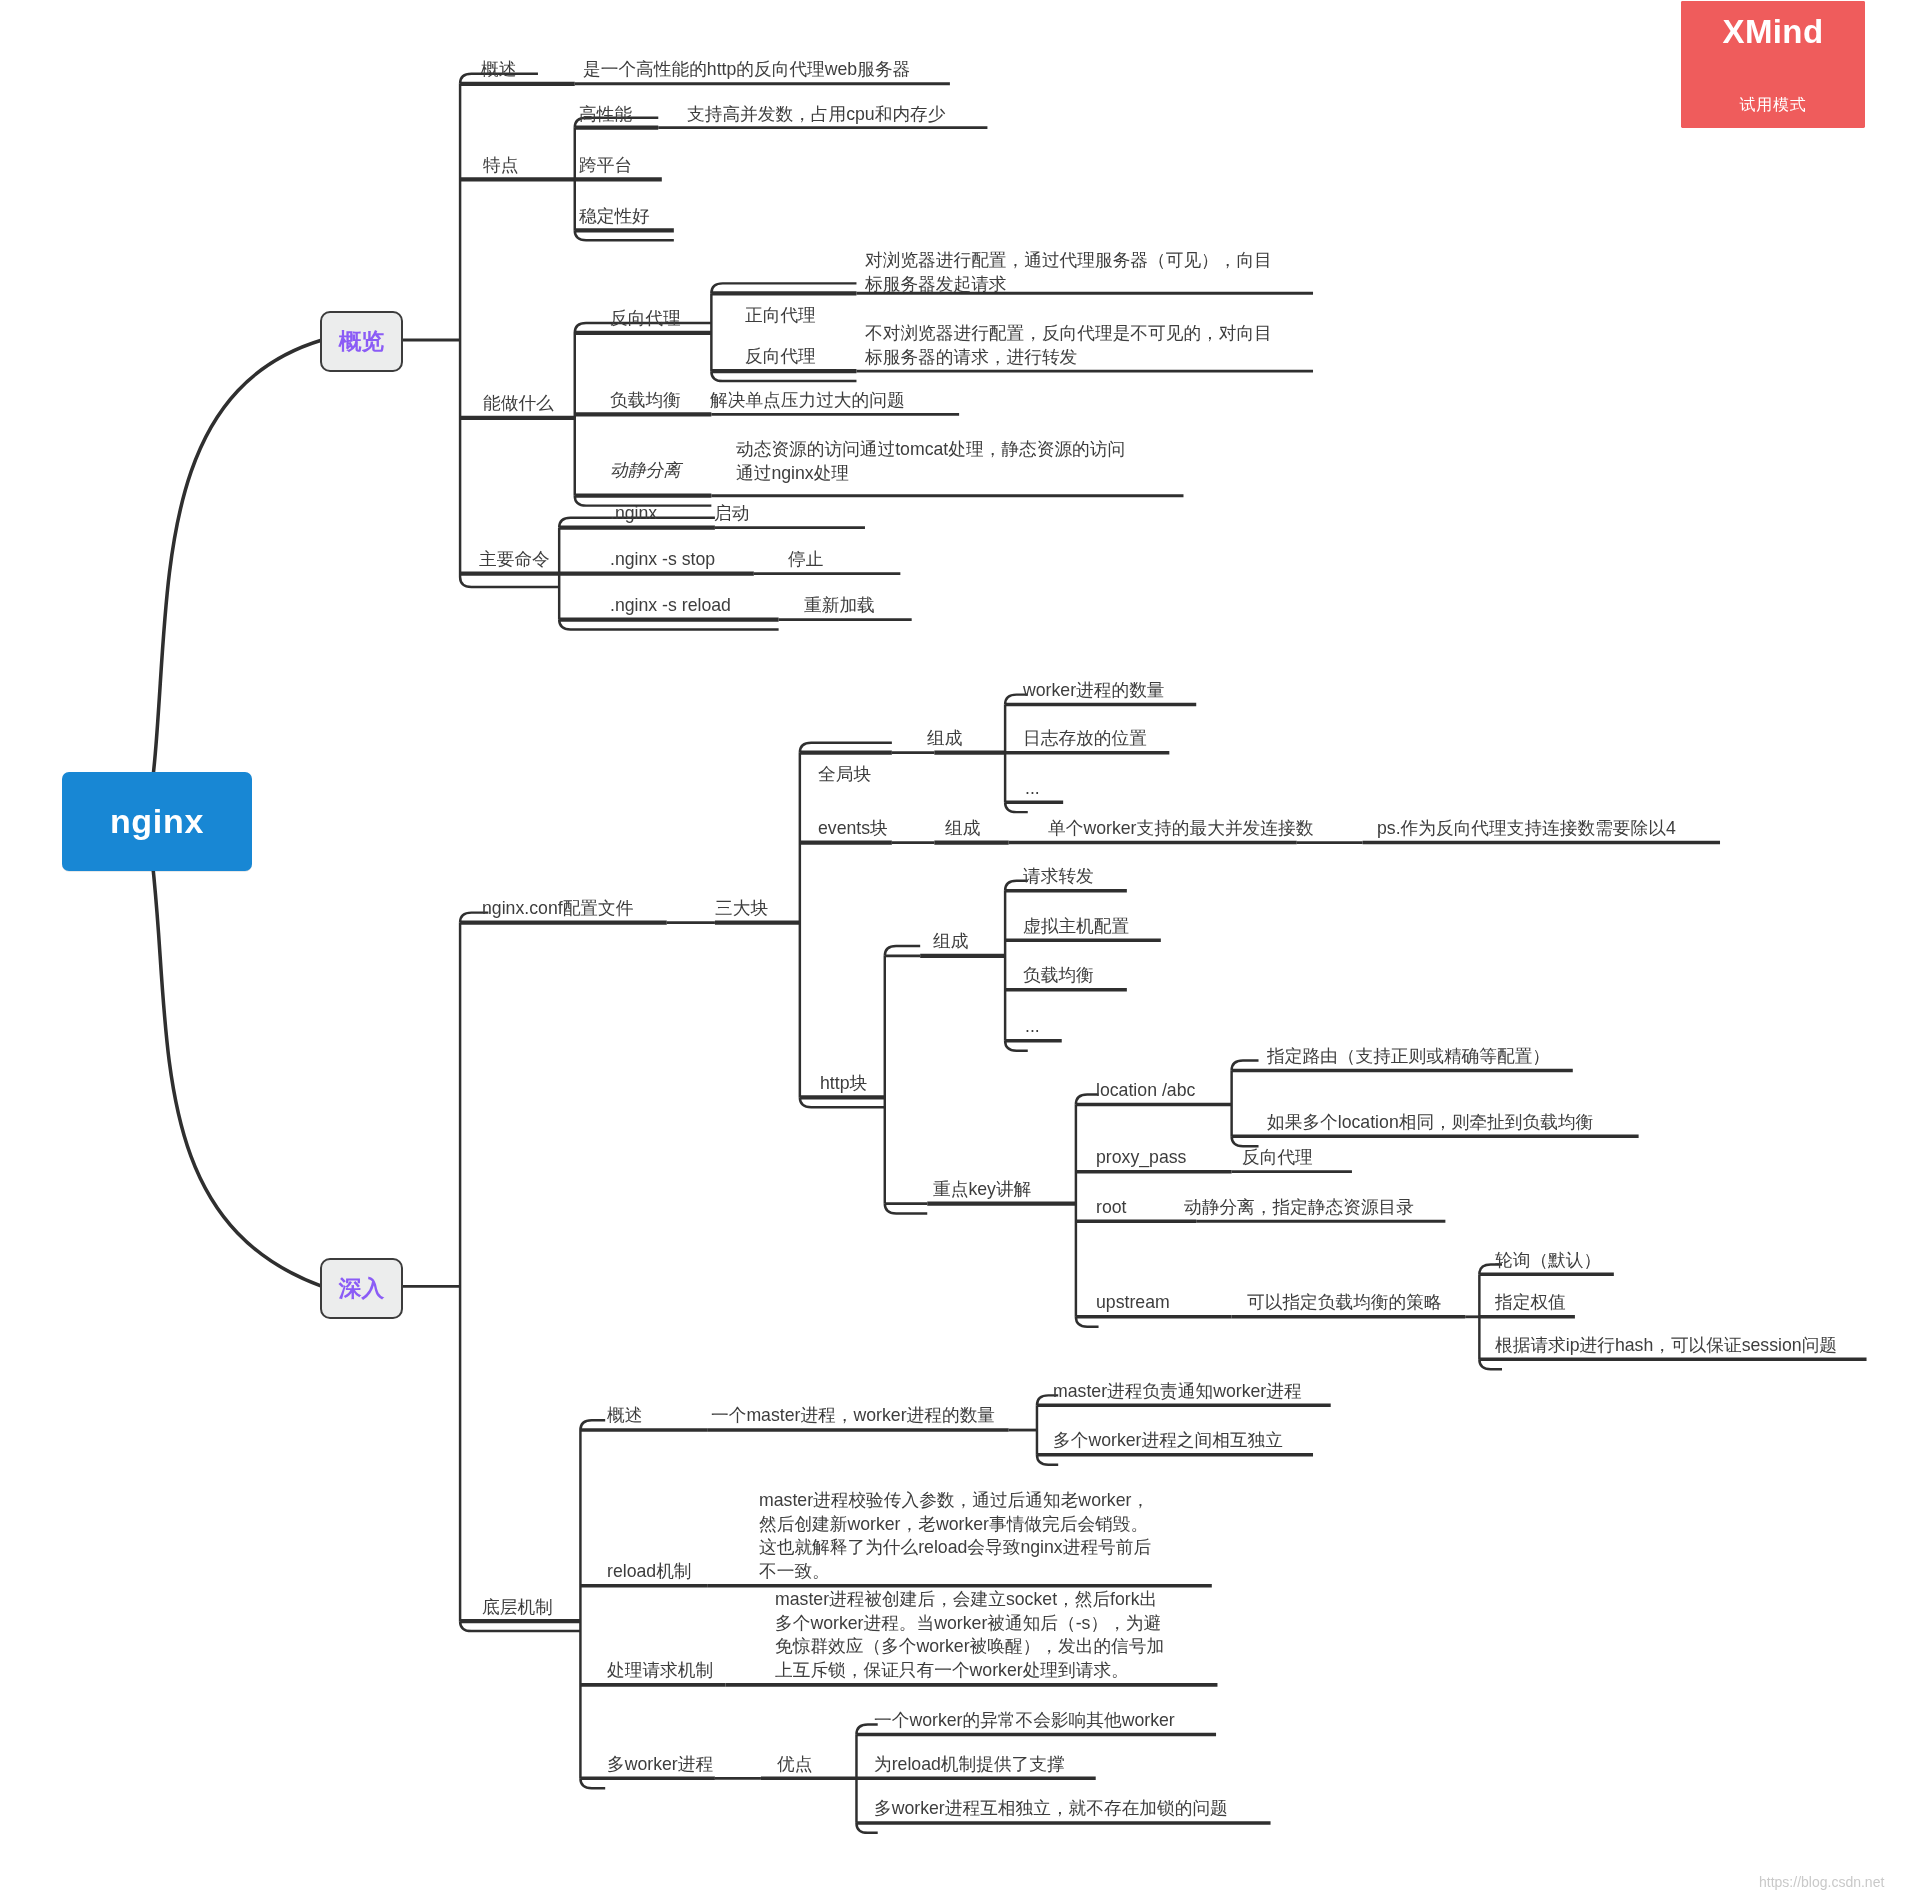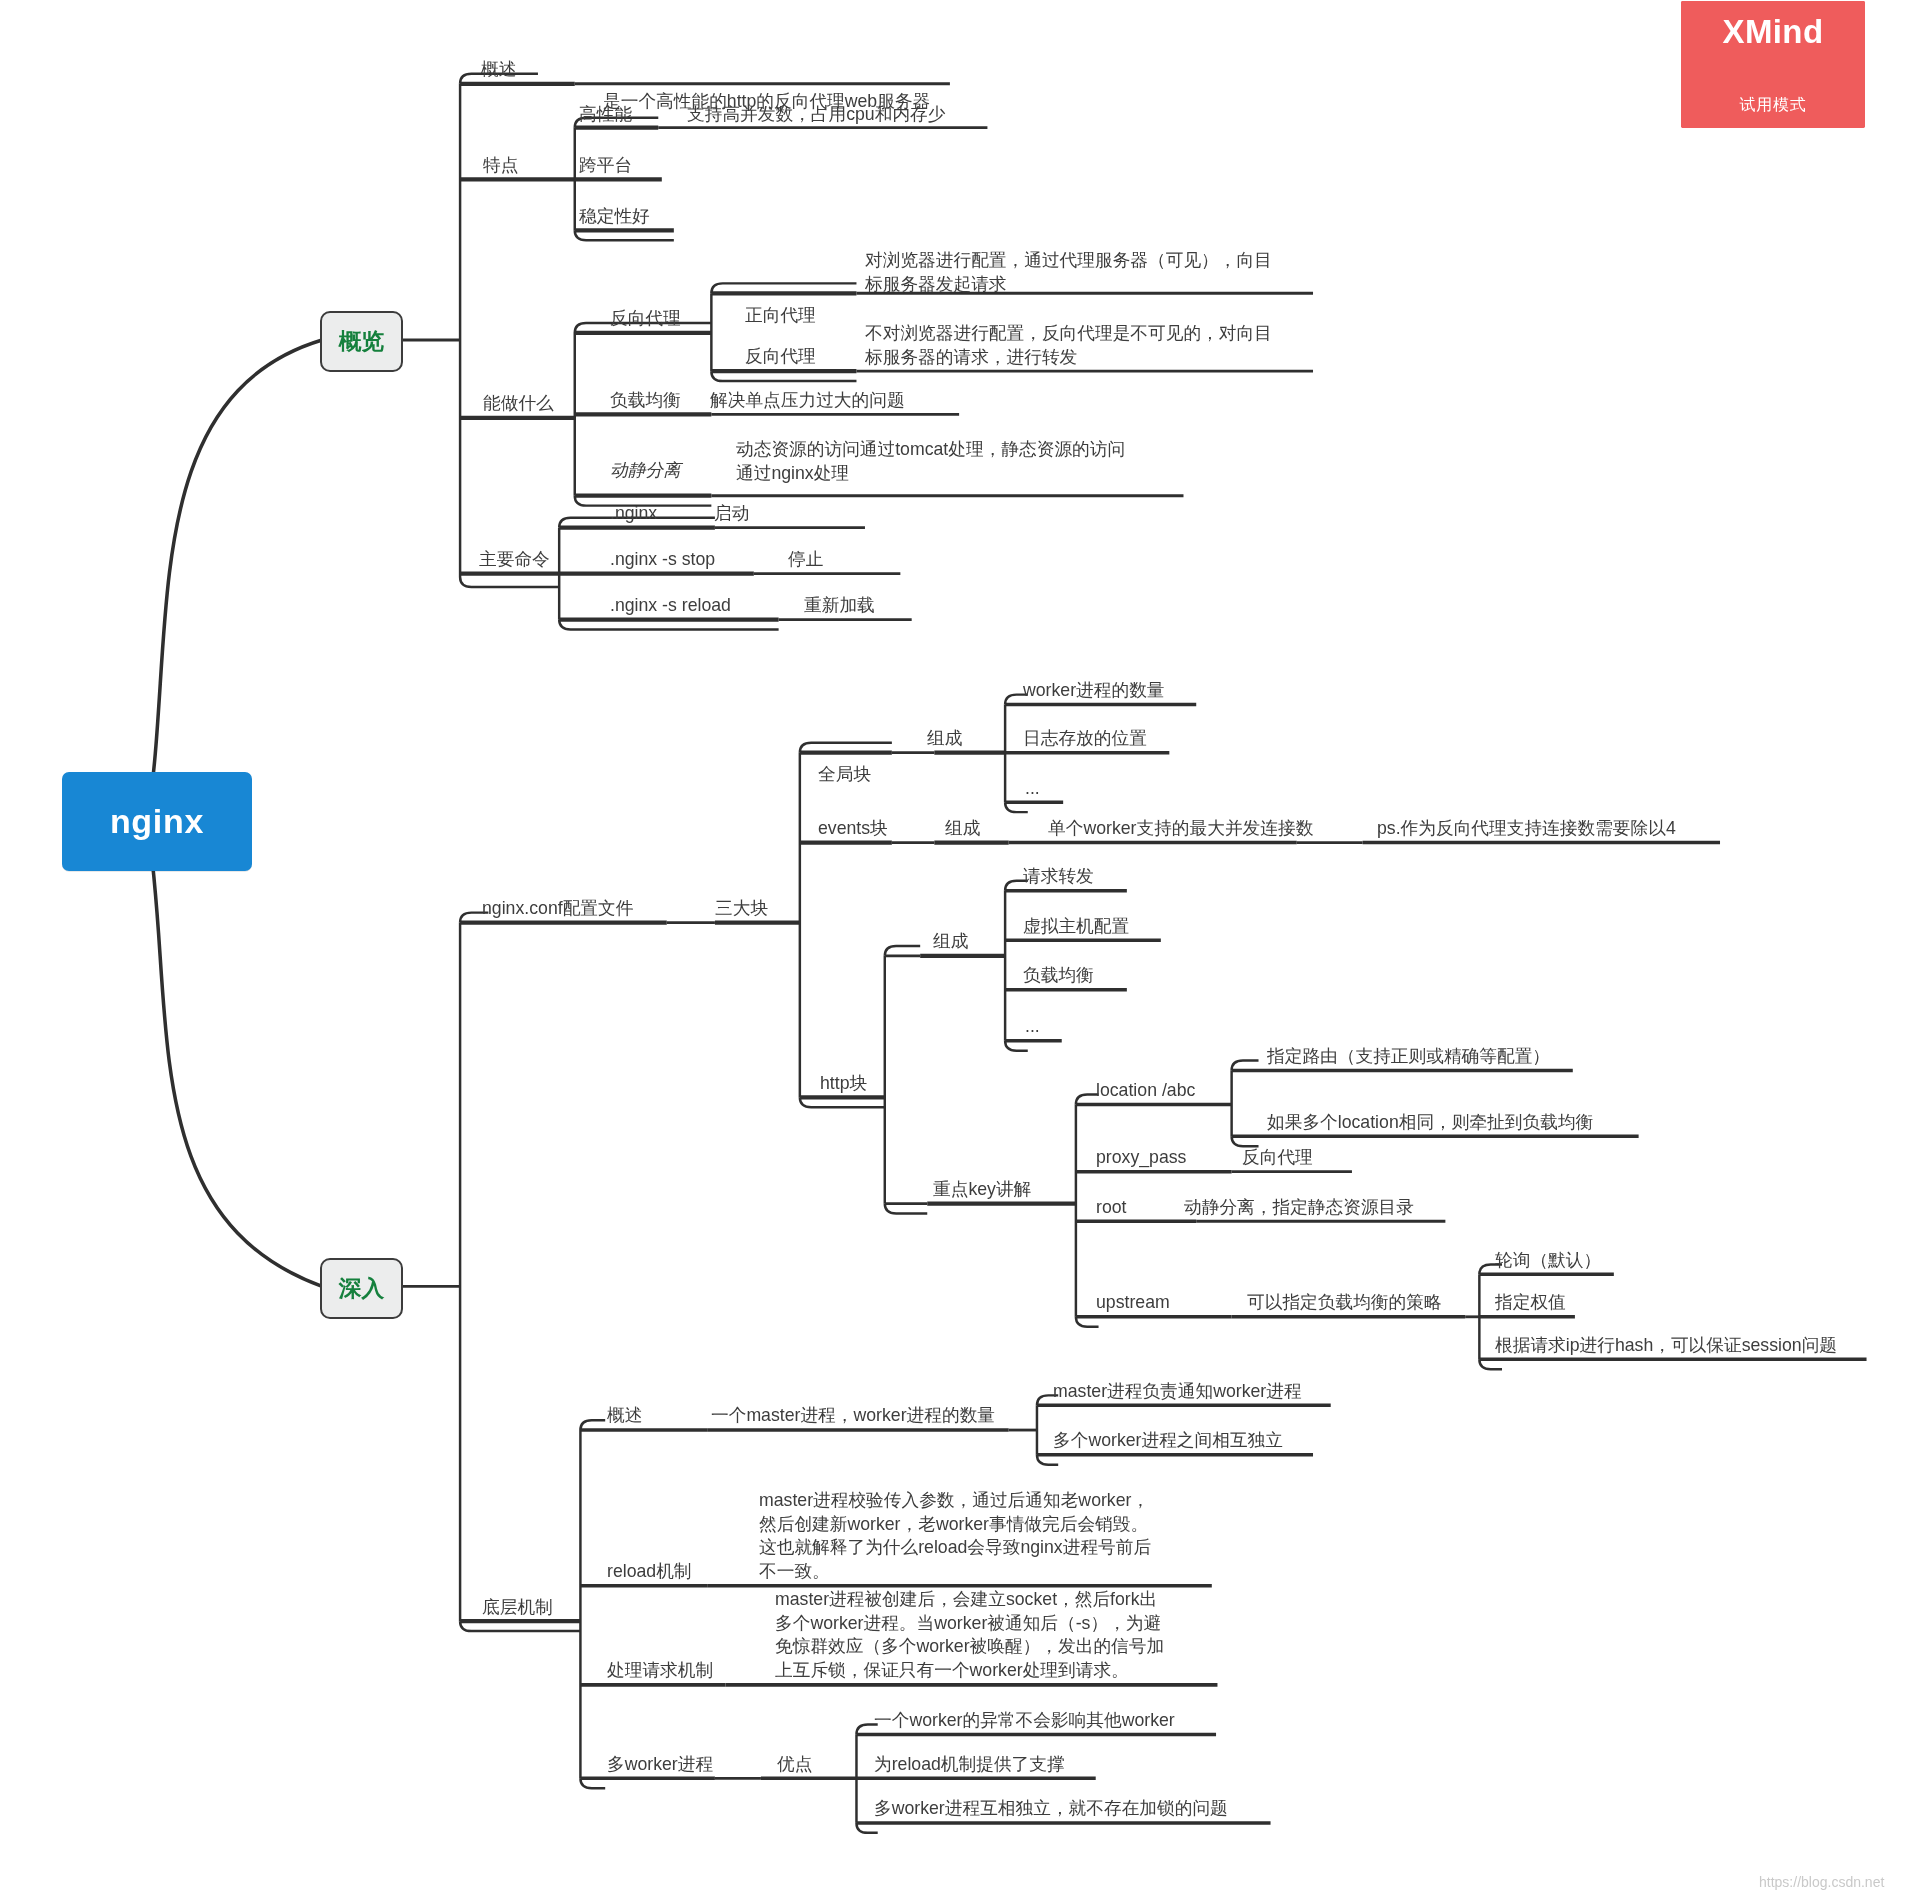--- a/index.html
+++ b/index.html
@@ -42,21 +42,21 @@
     display:flex;align-items:center;justify-content:center;
     letter-spacing:0.7px;
     box-shadow:0 0.7px 0 rgba(0,0,0,.12);
   }
   
   .branch{
     position:absolute;
     background:#eceded;
     border:2.1px solid #3c3c3c;
     border-radius:10px;
-    color:#15803d;
+    color:#8b5cf6;
     font-size:22.7px;
     font-weight:bold;
     display:flex;align-items:center;justify-content:center;
   }
   
   .xmind{
     position:absolute;
     background:#ef5c5c;
     color:#ffffff;
     display:flex;flex-direction:column;
@@ -242,21 +242,21 @@
   </div>
 
   <div class="branch" style="left:320px;top:311px;width:79px;height:57px;">
     <span>概览</span>
   </div>
   <div class="branch" style="left:320px;top:1258px;width:79px;height:57px;">
     <span>深入</span>
   </div>
 
   <div class="node lbl" style="left:481px;top:58px;">概述</div>
-  <div class="node lbl" style="left:603px;top:58px;margin-top:32px;">是一个高性能的http的反向代理web服务器</div>
+  <div class="node lbl" style="left:583px;top:58px;">是一个高性能的http的反向代理web服务器</div>
 
   <div class="node lbl" style="left:483px;top:154px;">特点</div>
   <div class="node lbl" style="left:579px;top:103px;">高性能</div>
   <div class="node lbl" style="left:687px;top:103px;">支持高并发数，占用cpu和内存少</div>
   <div class="node lbl" style="left:579px;top:154px;">跨平台</div>
   <div class="node lbl" style="left:579px;top:205px;">稳定性好</div>
 
   <div class="node lbl" style="left:483px;top:392px;">能做什么</div>
   <div class="node lbl" style="left:610px;top:307px;">反向代理</div>
   <div class="node lbl" style="left:745px;top:304px;">正向代理</div>

